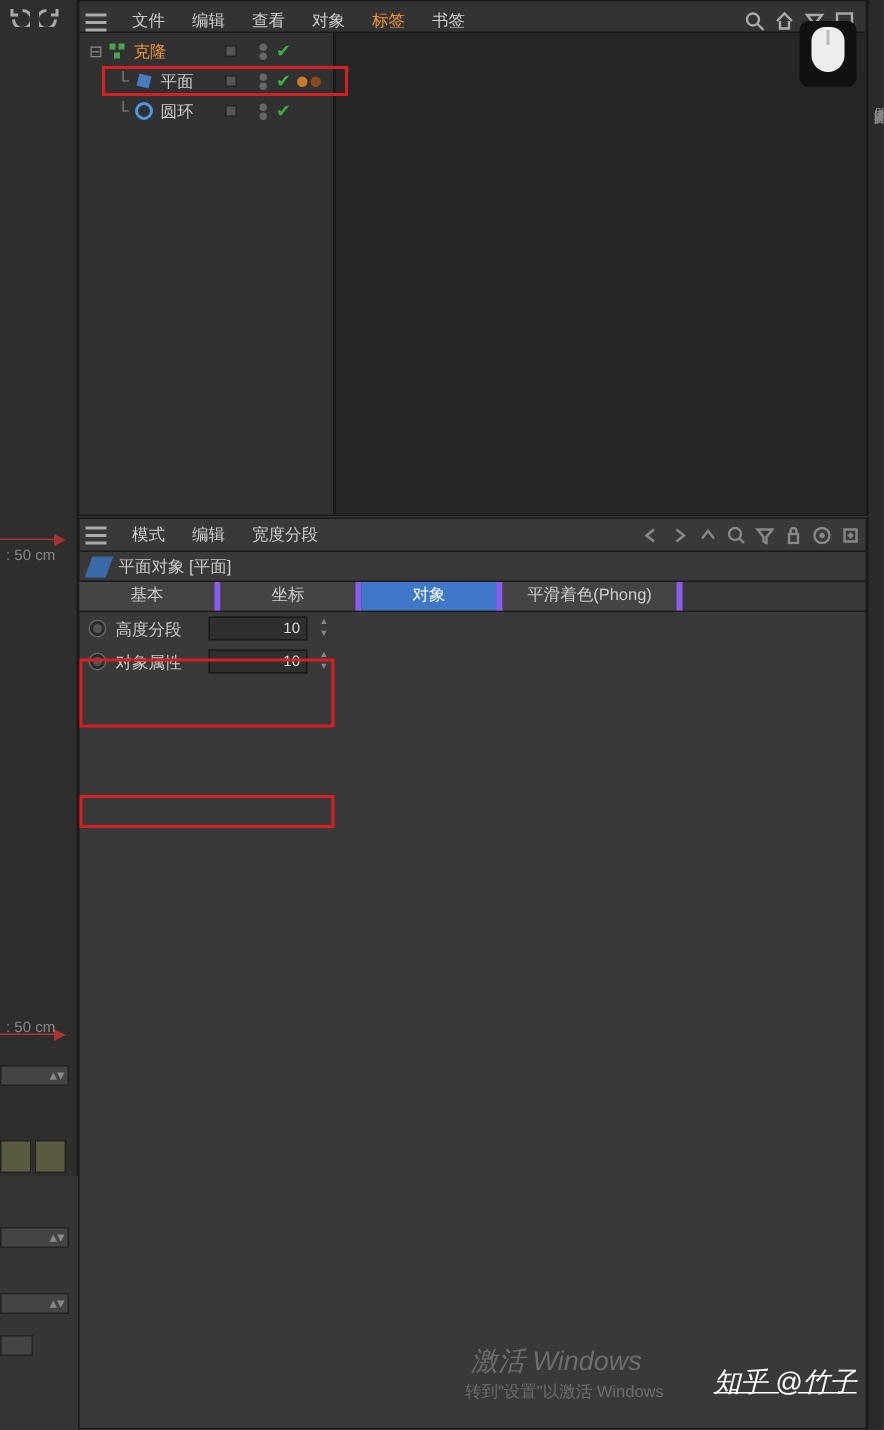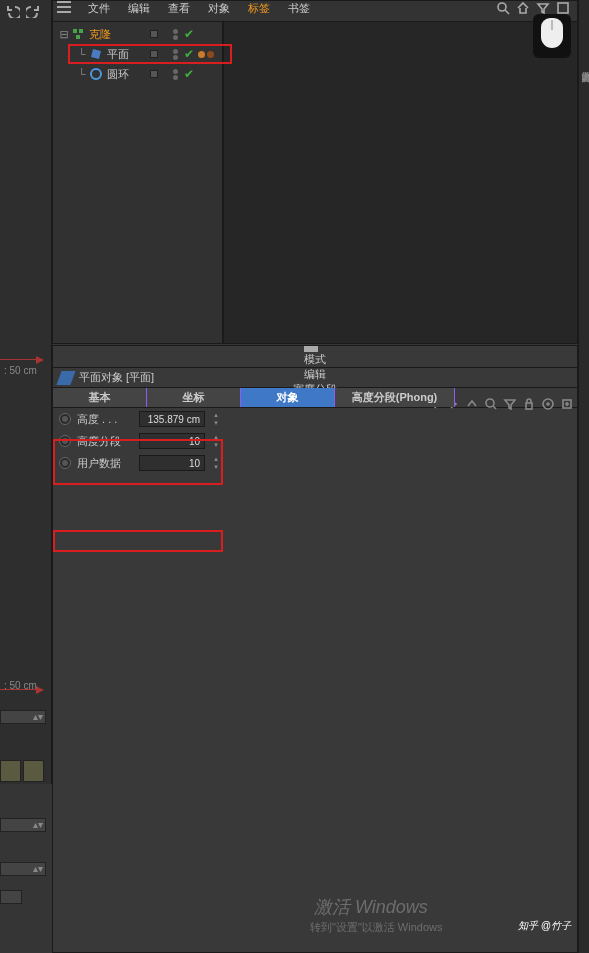--- a/index.html
+++ b/index.html
@@ -17,21 +17,21 @@
   .ruler-label.t1 { top:365px; }
   .ruler-label.t2 { top:680px; }
 
   .leftbar-control { position:absolute; left:0; width:46px; height:14px; background:#444; border:1px solid #222; }
   .leftbar-control .caret { position:absolute; right:2px; top:0; font-size:10px; color:#888; }
   .leftbar-film { position:absolute; left:0; top:760px; width:46px; height:24px; display:flex; }
   .leftbar-film .cell { width:22px; height:22px; background:#5a5a40; margin-right:2px; border:1px solid #222; }
 
   
   .obj-panel { position:absolute; left:52px; top:0; right:11px; height:344px; background:#303030; border:1px solid #1a1a1a; }
-  .menubar { height:21px; display:flex; align-items:flex-start; padding:0 4px; background:#333; border-bottom:1px solid #1a1a1a; }
+  .menubar { height:21px; display:flex; align-items:flex-end; padding:0 4px; background:#333; border-bottom:1px solid #1a1a1a; }
   .menubar .hamb { width:14px; height:12px; margin-right:8px; display:flex; flex-direction:column; justify-content:space-between; }
   .menubar .hamb span{ height:2px; background:#aaa; }
   .menubar .menu-item { padding:0 9px; color:#ccc; cursor:default; }
   .menubar .menu-item.hl { color:#f59a1e; }
   .menubar .spacer { flex:1; }
   .menubar .mb-icon { width:14px; height:14px; margin:0 3px; }
   .menubar .mb-icon svg { width:14px;height:14px; stroke:#aaa; fill:none; stroke-width:1.6; }
 
   .tree { padding:2px 4px; width:170px; float:left; height:calc(100% - 21px); background:#313131; border-right:1px solid #1a1a1a; font-size:11px; }
   .tree-row { display:flex; align-items:center; height:20px; position:relative; }
@@ -44,29 +44,29 @@
   .tree-dots span{ width:5px;height:5px;border-radius:50%; background:#666;}
   .tree-chk { position:absolute; right:24px; color:#3fae3f; font-size:12px;}
   .tree-extra { position:absolute; right:4px; display:flex; gap:2px;}
   .tree-extra span{ width:7px;height:7px;border-radius:50%;}
   .redbox1 { position:absolute; left:68px; top:44px; width:164px; height:20px; border:2px solid #d81e1e; pointer-events:none; }
 
   .obj-preview { position:absolute; left:170px; top:21px; right:0; bottom:0; background:#262626; border-left:1px solid #1a1a1a; }
 
   
   .attr-panel { position:absolute; left:52px; top:345px; right:11px; bottom:0; background:#393939; border:1px solid #1a1a1a; }
-  .attr-menubar { height:22px; display:flex; align-items:center; border-bottom:1px solid #1a1a1a; padding:0 4px;flex-direction:column;}
+  .attr-menubar { height:22px; display:flex; align-items:center; border-bottom:1px solid #1a1a1a; padding:0 4px;}
   .attr-menubar .menu-item{ padding:0 9px; }
   .attr-menubar .icons { margin-left:auto; display:flex; gap:6px; align-items:center;}
   .attr-menubar .icons svg{ width:13px;height:13px;stroke:#888;fill:none;stroke-width:1.6;}
 
   .obj-title { height:20px; display:flex; align-items:center; padding:0 6px; border-bottom:1px solid #1a1a1a;}
   .obj-title .plane-ico { width:14px;height:14px;margin-right:6px; background:#3a6aa8; transform:skew(-20deg,0deg);}
   .tabs { height:20px; display:flex; border-bottom:1px solid #1a1a1a;}
-  .tab { flex:0 0 94px; text-align:center; line-height:18px; background:#444; border-right:1px solid #8b5cf6; color:#ccc;font-weight:bold;}
+  .tab { flex:0 0 94px; text-align:center; line-height:18px; background:#444; border-right:4px solid #8b5cf6; color:#ccc;}
   .tab.active { background:#3e78c7; color:#fff;}
 
   .section-hdr { padding:4px 6px; font-weight:bold; color:#ddd; background:#373737;}
   .prop-row { display:flex; align-items:center; height:22px; padding:0 6px; gap:6px;}
   .prop-row .radio { width:12px;height:12px;border:1px solid #666;border-radius:50%; background:#2a2a2a; position:relative;}
   .prop-row .radio::after{content:"";position:absolute;inset:2px;border-radius:50%;background:#555;}
   .prop-row .plabel { width:56px; color:#ccc; white-space:nowrap; overflow:hidden;}
   .prop-row .pinput { width:66px; height:16px; background:#2f2f2f; border:1px solid #1a1a1a; color:#ddd; font-size:10px; padding:0 4px; text-align:right;}
   .prop-row .spinner { width:10px; height:16px; display:flex; flex-direction:column;}
   .prop-row .spinner span{ flex:1; font-size:7px; line-height:8px; color:#888; text-align:center;}
@@ -81,21 +81,21 @@
   .right-dock .vtab { writing-mode:vertical-rl; font-size:10px; color:#888; padding:4px 0; text-align:center;}
 
   
   .mouse { position:absolute; top:14px; right:18px; width:38px; height:44px; background:#111; border-radius:6px; display:flex; justify-content:center; align-items:flex-start; padding-top:4px;}
   .mouse .body{ width:22px;height:30px;background:#eee;border-radius:10px 10px 12px 12px; position:relative;}
   .mouse .body::after{content:"";position:absolute;top:2px;left:50%;width:2px;height:10px;background:#bbb;transform:translateX(-50%);}
 
   
   .wm1 { position:absolute; left:314px; top:895px; color:#6d6d6d; font-size:18px;font-style:italic;}
   .wm1b { position:absolute; left:310px; top:920px; color:#6d6d6d; font-size:11px;}
-  .wm2 { position:absolute; right:18px; bottom:20px; color:#fff; font-size:10px; font-style:italic;}
+  .wm2 { position:absolute; right:18px; bottom:20px; color:#fff; font-size:18px; font-style:italic;text-decoration:underline;}
 </style>
 </head>
 <body>
 
 <div class="vp-strip">
   <div class="tool-row">
     <svg>
         <path d="M9 3 A6 6 0 1 1 3 9"></path>
         <path d="M2 2 L2 6 L6 6"></path>
       </svg>
@@ -252,44 +252,35 @@
     </div>
   </div>
   <div class="obj-title">
     <div class="plane-ico"></div>
     <span>平面对象 [平面]</span>
   </div>
   <div class="tabs">
     <div class="tab">基本</div>
     <div class="tab">坐标</div>
     <div class="tab active">对象</div>
-    <div class="tab" style="flex-basis:120px">高度分段(Phong)</div>
-  </div>
-
-  <div class="prop-row">
-    <div class="radio"></div>
-    <div class="plabel">高度 . . .</div>
-    <input class="pinput" value="135.879 cm" style="">
-    <div class="spinner">
-        <span>▴</span>
-        <span>▾</span>
-      </div>
-  </div>
+    <div class="tab" style="flex-basis:120px">平滑着色(Phong)</div>
+  </div>
+
   <div class="prop-row">
     <div class="radio"></div>
     <div class="plabel">高度分段</div>
     <input class="pinput" value="10" style="">
     <div class="spinner">
         <span>▴</span>
         <span>▾</span>
       </div>
   </div>
   <div class="prop-row">
     <div class="radio"></div>
-    <div class="plabel">用户数据</div>
+    <div class="plabel">对象属性</div>
     <input class="pinput" value="10" style="">
     <div class="spinner">
         <span>▴</span>
         <span>▾</span>
       </div>
   </div>
 </div>
 
 <div class="right-dock">
   <div class="vtab" style="margin-top:60px">内容浏览器</div>

